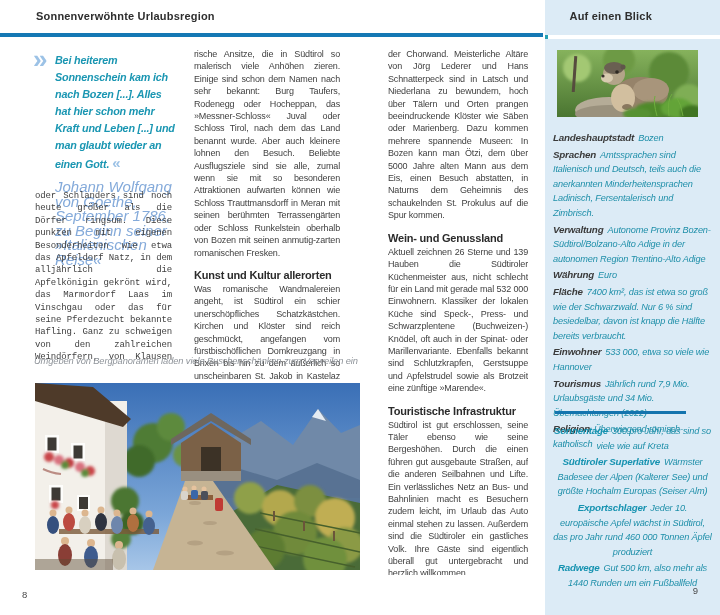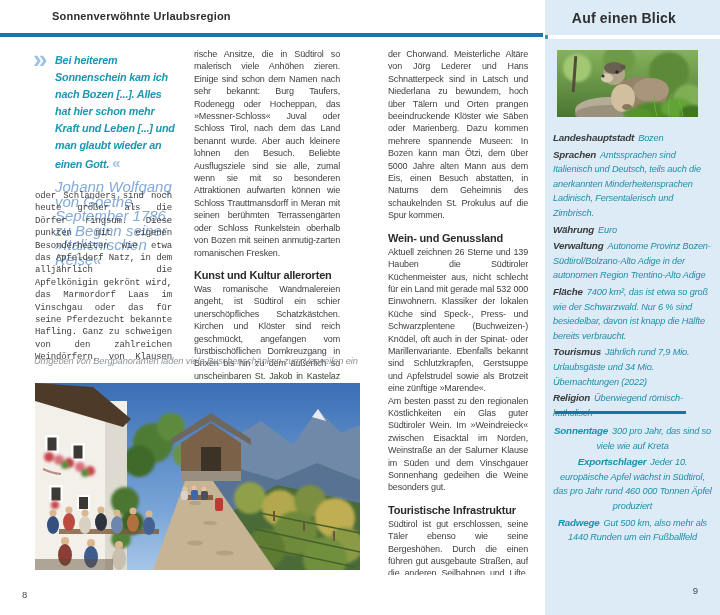--- a/index.html
+++ b/index.html
@@ -1,21 +1,21 @@
 <!DOCTYPE html>
 <html><head>
 <meta charset="utf-8">
 <style>
   html,body{margin:0;padding:0;}
   body{width:720px;height:615px;position:relative;background:#ffffff;
        font-family:"Liberation Sans", sans-serif;color:#3f3f3f;overflow:hidden;}
   .abs{position:absolute;}
 
   
-  .lp-header{left:52px;top:10px;font-size:11px;font-weight:bold;color:#2e2e2e;letter-spacing:.2px;}
+  .lp-header{left:36px;top:10px;font-size:11px;font-weight:bold;color:#2e2e2e;letter-spacing:.2px;}
   .lp-rule{left:0;top:33px;width:543px;height:4px;background:#1578b4;}
 
   .quote-block{left:35px;top:52px;width:144px;}
   .qmark-open{position:absolute;left:-2px;top:-8px;font-size:26px;font-weight:bold;color:#9cc2e6;font-style:normal;}
   .quote-text{padding-left:20px;font-size:10.8px;line-height:17px;font-weight:bold;font-style:italic;
               color:#1a96b2;letter-spacing:-.2px;}
   .qmark-close{font-size:15px;color:#9cc2e6;font-style:normal;margin-left:3px;}
   .quote-attr{padding-left:20px;margin-top:7px;font-size:15px;line-height:14.5px;font-style:italic;color:#84aada;}
 
   .bodycol{font-size:9px;line-height:12.4px;text-align:justify;letter-spacing:-.15px;overflow:hidden;}
@@ -25,21 +25,21 @@
   .col2{left:194px;top:48px;width:146px;height:332px;}
   .col3{left:388px;top:48px;width:140px;height:527px;}
 
   .caption{left:34px;top:356px;width:340px;font-size:9.3px;font-style:italic;color:#8f949a;letter-spacing:-.1px;}
   .photo-main{left:35px;top:383px;width:325px;height:187px;}
   .photo-main svg,.photo-marmot svg{display:block;width:100%;height:100%;}
   .lp-pagenum{left:22px;top:589px;font-size:9.5px;color:#4a4a4a;}
 
   
   .right-page{left:545px;top:0;width:175px;height:615px;background:#dcebf6;}
-  .rp-header{position:absolute;top:10px;right:44px;font-size:14px;font-weight:bold;color:#2e2e2e;letter-spacing:.2px;}
+  .rp-header{position:absolute;top:10px;right:68px;font-size:11px;font-weight:bold;color:#2e2e2e;letter-spacing:.2px;}
   .rp-stripe{position:absolute;top:35px;left:0;width:175px;height:4px;background:#ffffff;}
   .rp-stripe-tick{position:absolute;top:0;left:0;width:3px;height:4px;background:#24a0b4;}
   .photo-marmot{position:absolute;left:12px;top:50px;width:141px;height:67px;}
 
   .facts{position:absolute;left:8px;top:130px;width:159px;}
   .fact{line-height:12.6px;margin-bottom:2px;}
   .fact .term{font-size:9.8px;font-weight:bold;font-style:italic;color:#3a3a3a;margin-right:4px;letter-spacing:-.2px;}
   .fact .value{font-size:9.2px;font-style:italic;color:#1f8fa9;letter-spacing:-.15px;}
 
   .rp-divider{position:absolute;left:10px;top:411px;width:131px;height:3px;background:#1474ae;}
@@ -69,21 +69,20 @@
 <div class="abs bodycol col2">
   <p>rische Ansitze, die in Südtirol so malerisch viele Anhöhen zieren. Einige sind schon dem Namen nach sehr bekannt: Burg Taufers, Rodenegg oder Hocheppan, das »Messner-Schloss« Juval oder Schloss Tirol, nach dem das Land benannt wurde. Aber auch kleinere lohnen den Besuch. Beliebte Ausflugsziele sind sie alle, zumal wenn sie mit so besonderen Attraktionen aufwarten können wie Schloss Trauttmansdorff in Meran mit seinen berühmten Terrassengärten oder Schloss Runkelstein oberhalb von Bozen mit seinen anmutig-zarten romanischen Fresken.</p>
   <h3>Kunst und Kultur allerorten</h3>
   <p>Was romanische Wandmalereien angeht, ist Südtirol ein schier unerschöpfliches Schatzkästchen. Kirchen und Klöster sind reich geschmückt, angefangen vom fürstbischöflichen Domkreuzgang in Brixen bis hin zu dem äußerlich so unscheinbaren St. Jakob in Kastelaz am Weinhang über Tramin mit seinem aberwitzigen Bestiarium an</p>
 </div>
 
 <div class="abs bodycol col3">
   <p>der Chorwand. Meisterliche Altäre von Jörg Lederer und Hans Schnatterpeck sind in Latsch und Niederlana zu bewundern, hoch über Tälern und Orten prangen beeindruckende Klöster wie Säben oder Marienberg. Dazu kommen mehrere spannende Museen: In Bozen kann man Ötzi, dem über 5000 Jahre alten Mann aus dem Eis, einen Besuch abstatten, in Naturns dem Geheimnis des schaukelnden St. Prokulus auf die Spur kommen.</p>
   <h3>Wein- und Genussland</h3>
   <p>Aktuell zeichnen 26 Sterne und 139 Hauben die Südtiroler Küchenmeister aus, nicht schlecht für ein Land mit gerade mal 532 000 Einwohnern. Klassiker der lokalen Küche sind Speck-, Press- und Schwarzplentene (Buchweizen-) Knödel, oft auch in der Spinat- oder Marillenvariante. Ebenfalls bekannt sind Schlutzkrapfen, Gerstsuppe und Apfelstrudel sowie als Brotzeit eine zünftige »Marende«.</p>
-  <p>Am besten passt zu den regionalen Köstlichkeiten ein Glas guter Südtiroler Wein. Im »Weindreieck« zwischen Eisacktal im Norden, Weinstraße an der Salurner Klause im Süden und dem Vinschgauer Sonnenhang gedeihen die Weine besonders gut.</p>
   <h3>Touristische Infrastruktur</h3>
   <p>Südtirol ist gut erschlossen, seine Täler ebenso wie seine Bergeshöhen. Durch die einen führen gut ausgebaute Straßen, auf die anderen Seilbahnen und Lifte. Ein verlässliches Netz an Bus- und Bahnlinien macht es Besuchern zudem leicht, im Urlaub das Auto einmal stehen zu lassen. Außerdem sind die Südtiroler ein gastliches Volk. Ihre Gäste sind eigentlich überall gut untergebracht und herzlich willkommen.</p>
 </div>
 
 <div class="abs caption">Umgeben von Bergpanoramen laden viele Buschenschänken zum Verweilen ein</div>
 
 <div class="abs photo-main">
   <svg viewBox="0 0 325 187" preserveAspectRatio="none">
     <defs>
       <linearGradient id="sky" x1="0" y1="0" x2="0" y2="1">
@@ -270,29 +269,31 @@
         <path d="M100,66 Q96,52 98,46"></path>
           <path d="M112,66 Q110,50 115,44"></path>
           <path d="M126,66 Q124,54 120,48"></path>
       </g>
     </svg>
   </div>
 
   <div class="facts">
     <div class="fact"><span class="term">Landeshauptstadt</span><span class="value">Bozen</span></div>
     <div class="fact"><span class="term">Sprachen</span><span class="value">Amtssprachen sind Italienisch und Deutsch, teils auch die anerkannten Minderheitensprachen Ladinisch, Fersentalerisch und Zimbrisch.</span></div>
+    <div class="fact"><span class="term">Verwaltung</span><span class="value">Autonome Provinz Bozen-Südtirol/Bolzano-Alto Adige in der autonomen Region Trentino-Alto Adige</span></div>
     <div class="fact"><span class="term">Währung</span><span class="value">Euro</span></div>
-    <div class="fact"><span class="term">Verwaltung</span><span class="value">Autonome Provinz Bozen-Südtirol/Bolzano-Alto Adige in der autonomen Region Trentino-Alto Adige</span></div>
     <div class="fact"><span class="term">Fläche</span><span class="value">7400 km², das ist etwa so groß wie der Schwarzwald. Nur 6 % sind besiedelbar, davon ist knapp die Hälfte bereits verbraucht.</span></div>
+    <div class="fact"><span class="term">Einwohner</span><span class="value">533 000, etwa so viele wie Hannover</span></div>
     <div class="fact"><span class="term">Tourismus</span><span class="value">Jährlich rund 7,9 Mio. Urlaubsgäste und 34 Mio. Übernachtungen (2022)</span></div>
     <div class="fact"><span class="term">Religion</span><span class="value">Überwiegend römisch-katholisch</span></div>
   </div>
 
   <div class="rp-divider"></div>
 
   <div class="highlights">
     <div class="fact"><span class="term">Sonnentage</span><span class="value">300 pro Jahr, das sind so viele wie auf Kreta</span></div>
+    <div class="fact"><span class="term">Südtiroler Superlative</span><span class="value">Wärmster Badesee der Alpen (Kalterer See) und größte Hochalm Europas (Seiser Alm)</span></div>
     <div class="fact"><span class="term">Exportschlager</span><span class="value">Jeder 10. europäische Apfel wächst in Südtirol, das pro Jahr rund 460 000 Tonnen Äpfel produziert</span></div>
     <div class="fact"><span class="term">Radwege</span><span class="value">Gut 500 km, also mehr als 1440 Runden um ein Fußballfeld</span></div>
   </div>
 
   <div class="rp-pagenum">9</div>
 </div>
 
 </body></html>

